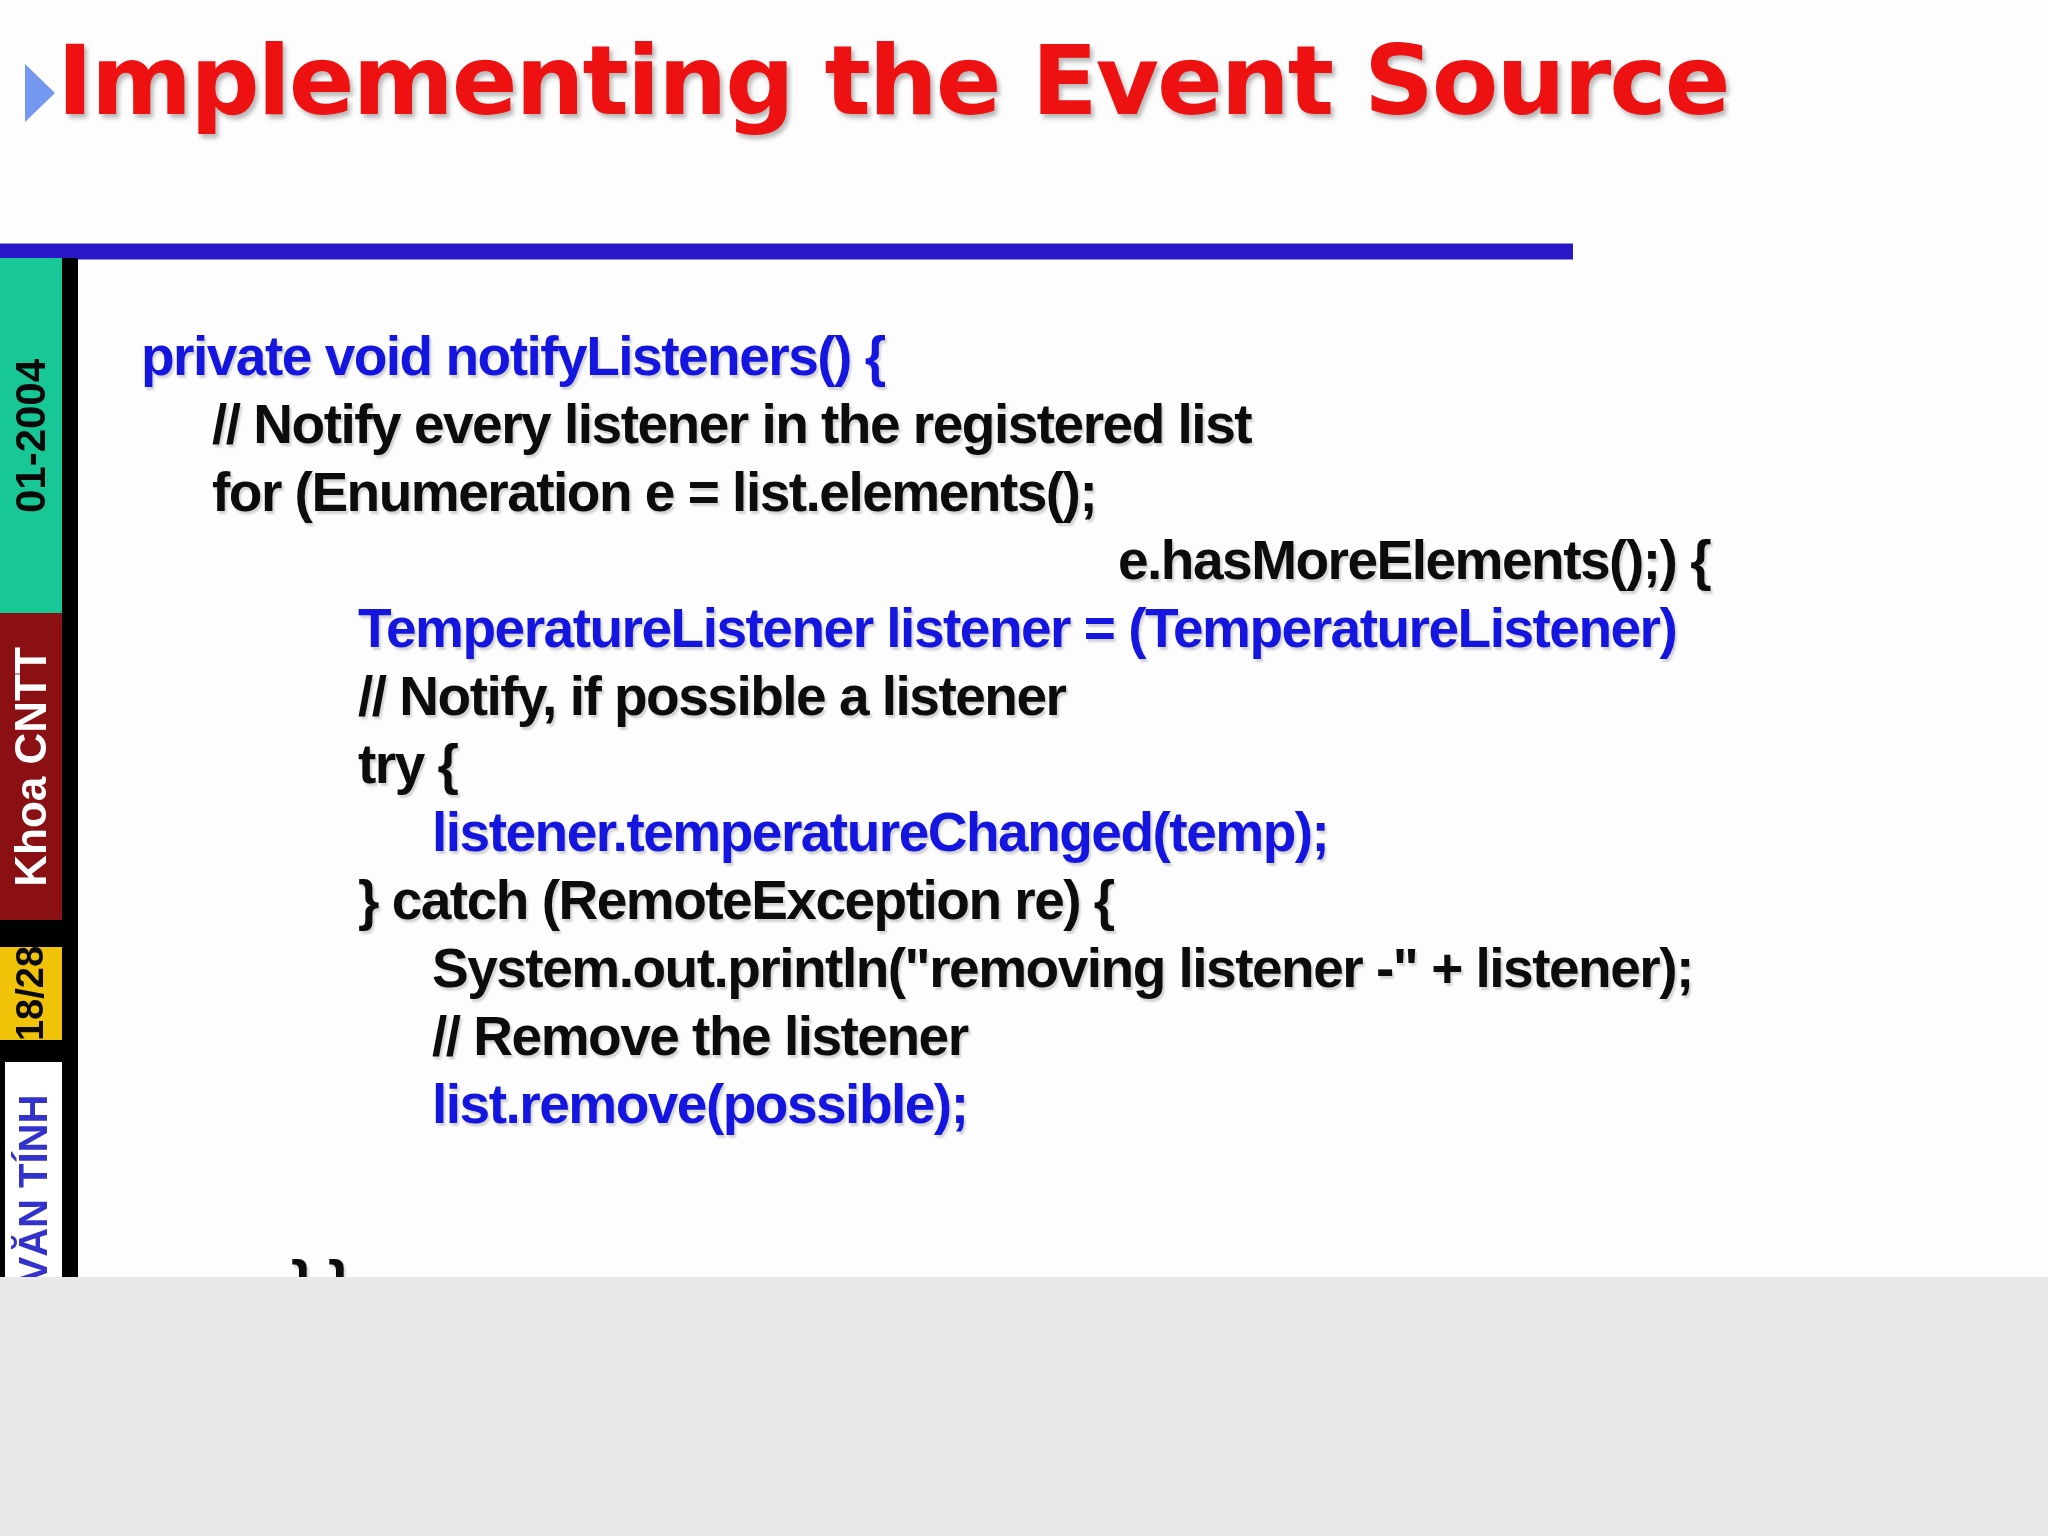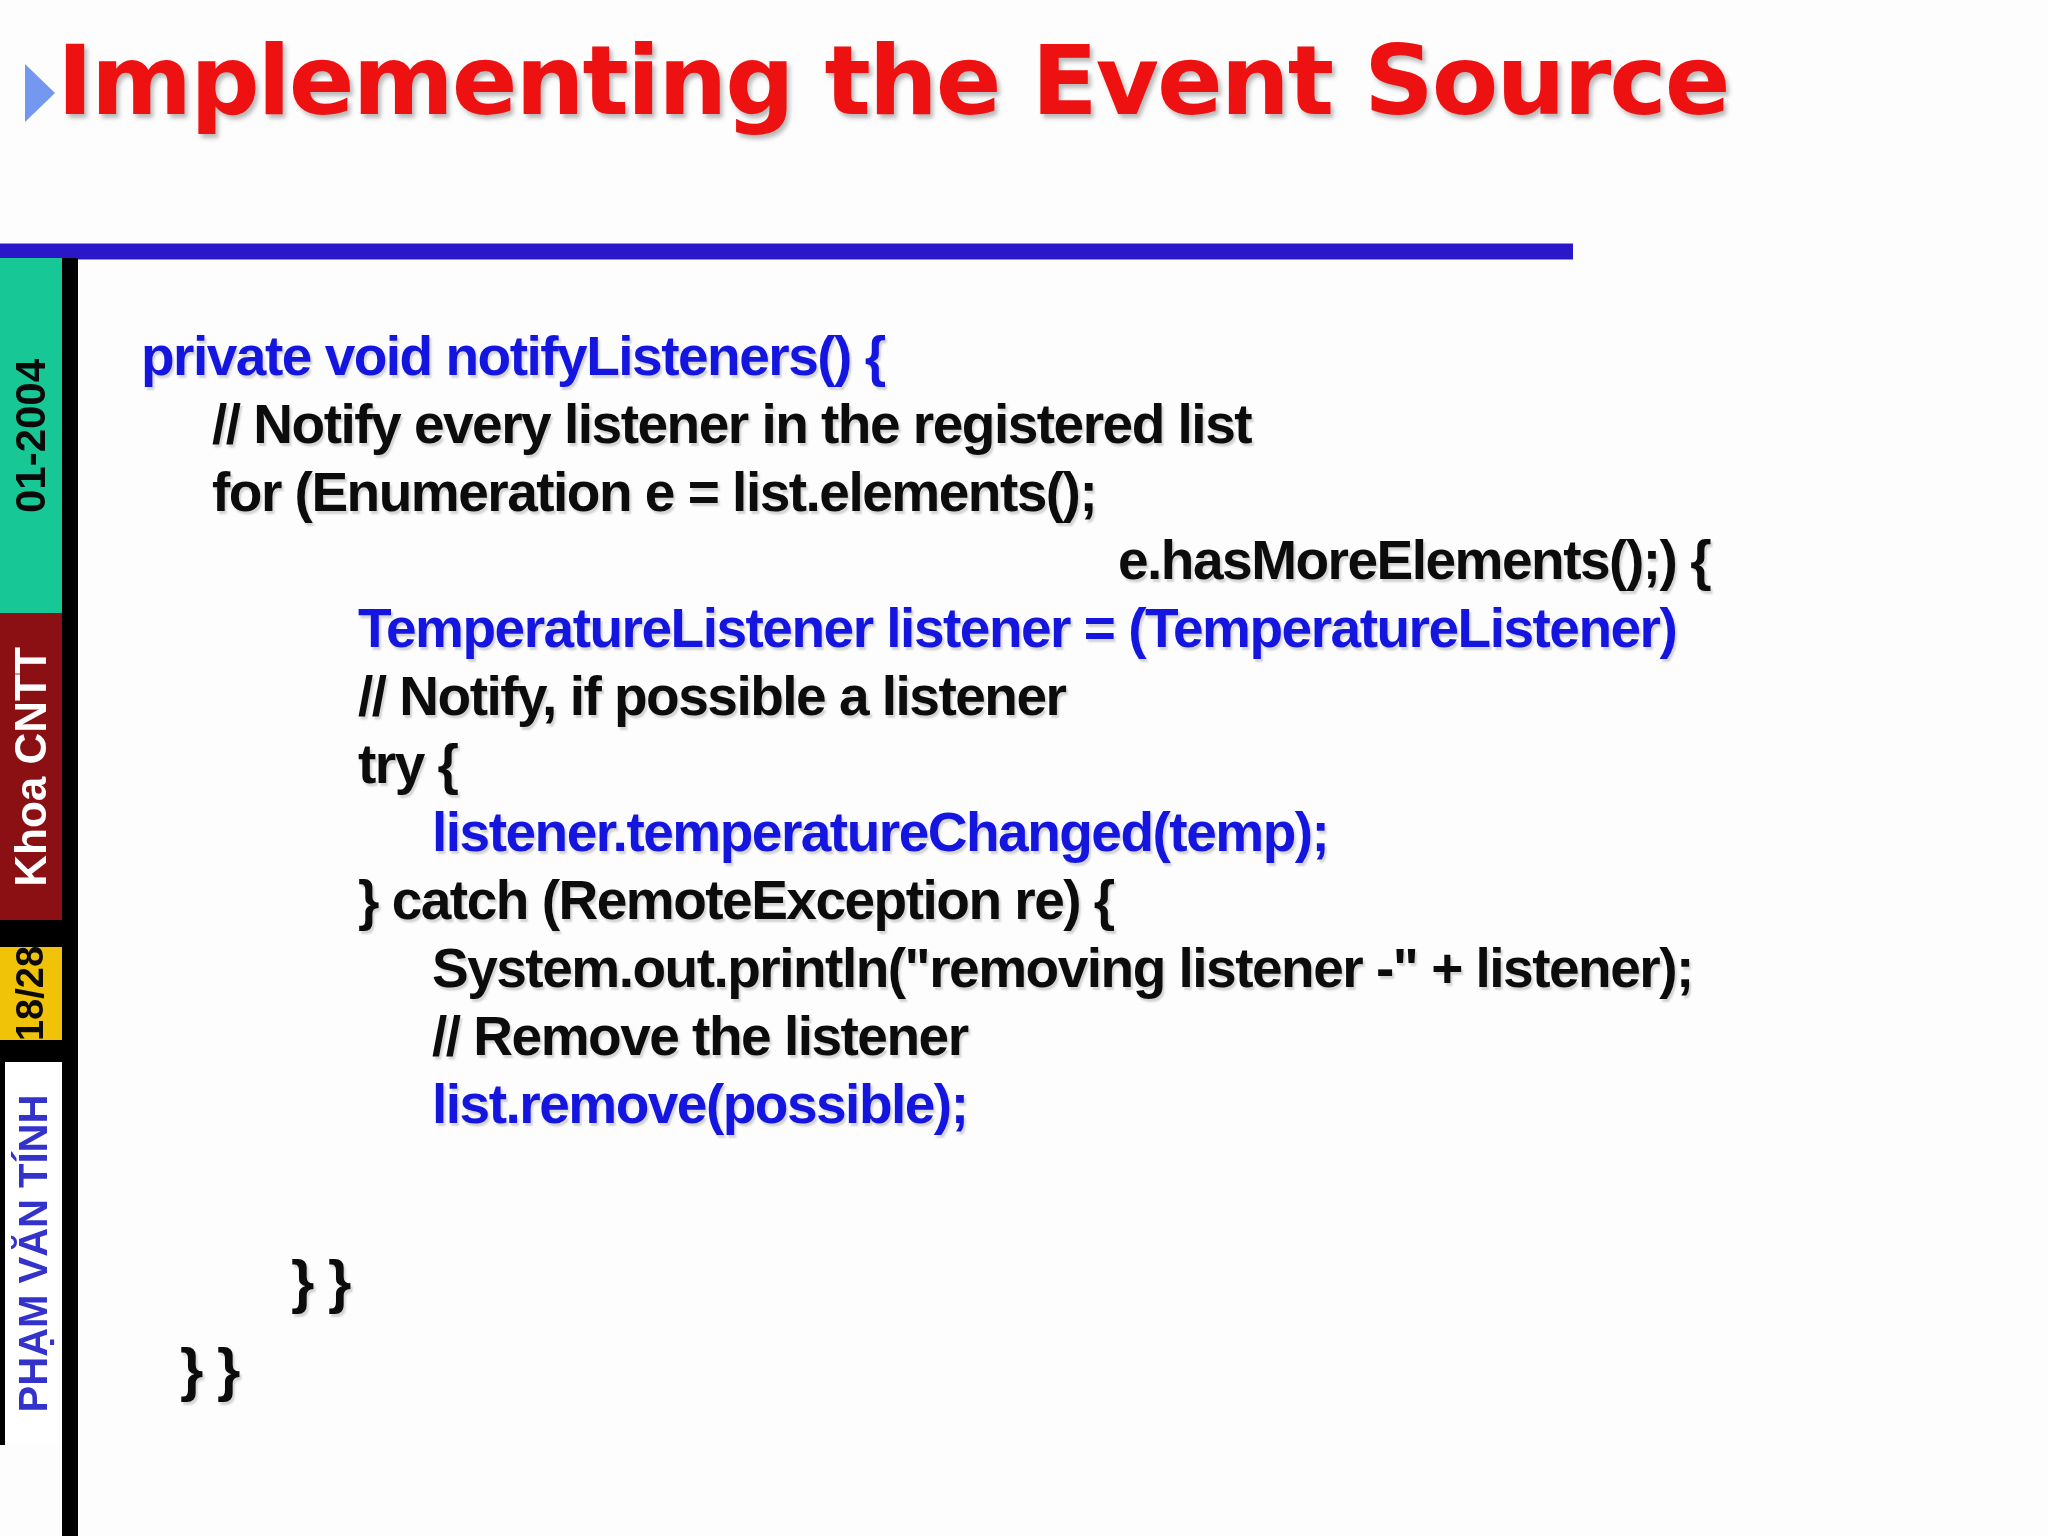--- a/index.html
+++ b/index.html
@@ -1,17 +1,17 @@
 <!DOCTYPE html>
 <html><head>
 <meta charset="utf-8">
 <style>
   html,body { margin:0; padding:0; background:#e8e8e8; }
   .slide {
-    position:relative; width:2048px; height:1536px;
+    position:relative; width:2048px; height:1277px;
     background:#fdfdfd; overflow:hidden;
     font-family:"Liberation Sans", sans-serif;
   }
 
   
   .title-line {
     position:absolute;
     font-family:"DejaVu Sans", sans-serif;
     font-weight:800;
     font-size:97px; line-height:105px;

